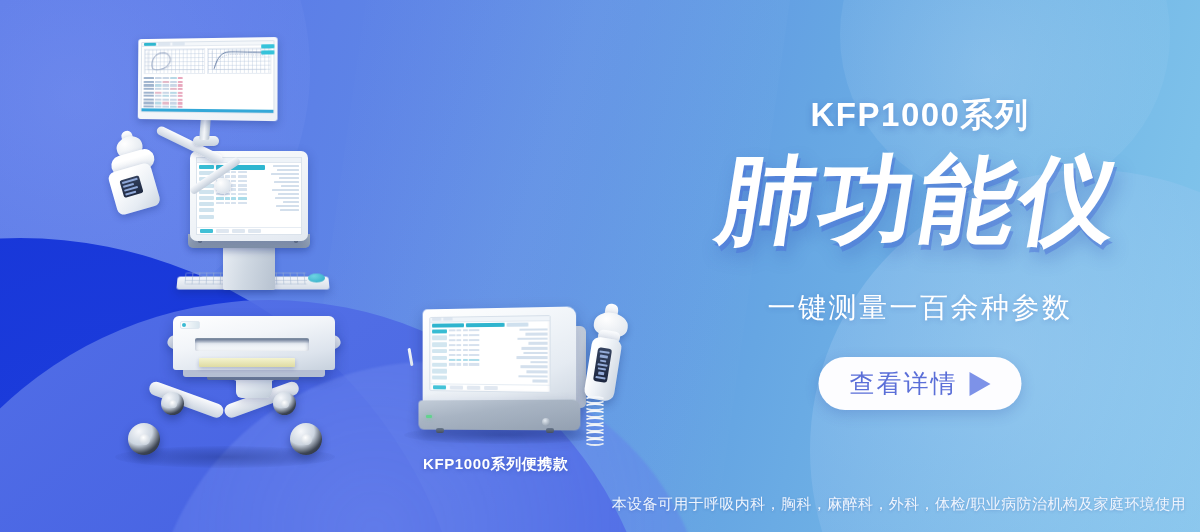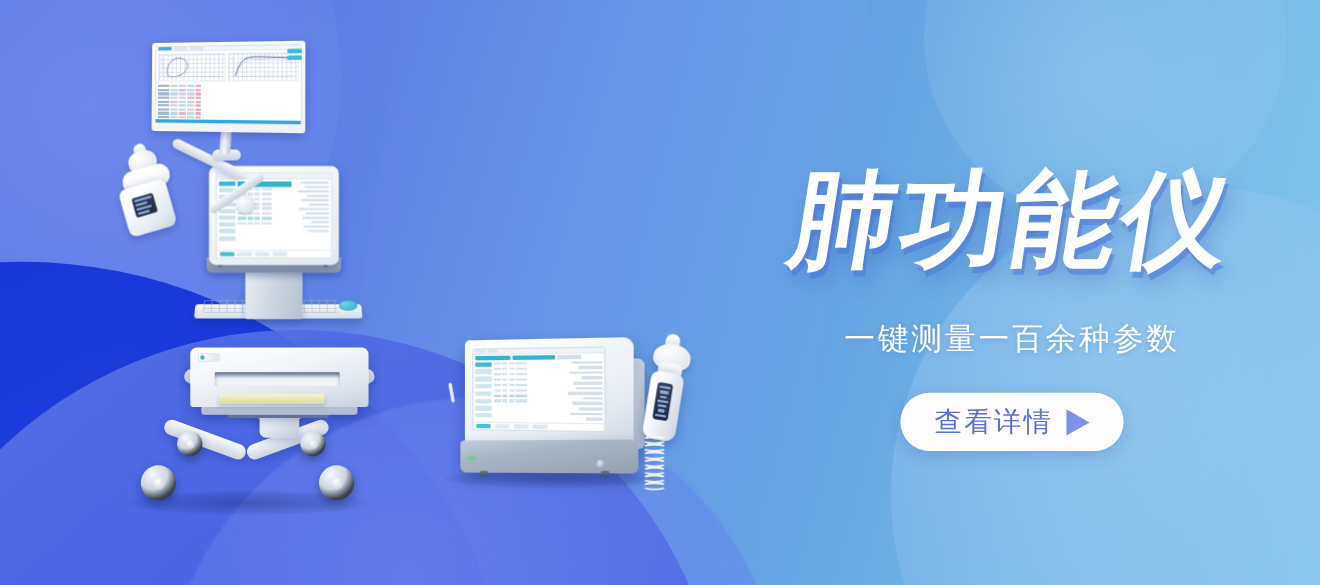--- a/index.html
+++ b/index.html
@@ -840,25 +840,28 @@
       <div class="coil" style="top:7px"></div>
       <div class="coil" style="top:14px"></div>
       <div class="coil" style="top:21px"></div>
       <div class="coil" style="top:28px"></div>
       <div class="coil" style="top:35px"></div>
       <div class="coil" style="top:42px"></div>
     </div>
     <div id="ph-lead"></div>
   </div>
 
+  <div class="caption" id="caption-portable">KFP1000系列便携款</div>
 
   <div id="text-col">
+    <div id="eyebrow">KFP1000系列</div>
     <div id="headline">肺功能仪</div>
     <div id="subhead">一键测量一百余种参数</div>
 
     <div id="cta">
       <span id="cta-label">查看详情</span>
       <span id="cta-arrow"></span>
     </div>
   </div>
 
+  <div id="footnote">本设备可用于呼吸内科，胸科，麻醉科，外科，体检/职业病防治机构及家庭环境使用</div>
 
 </div>
 
 </body></html>

